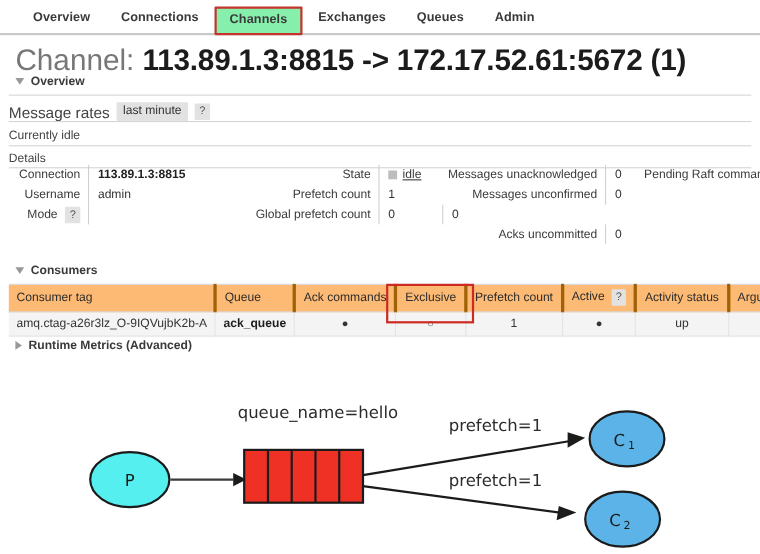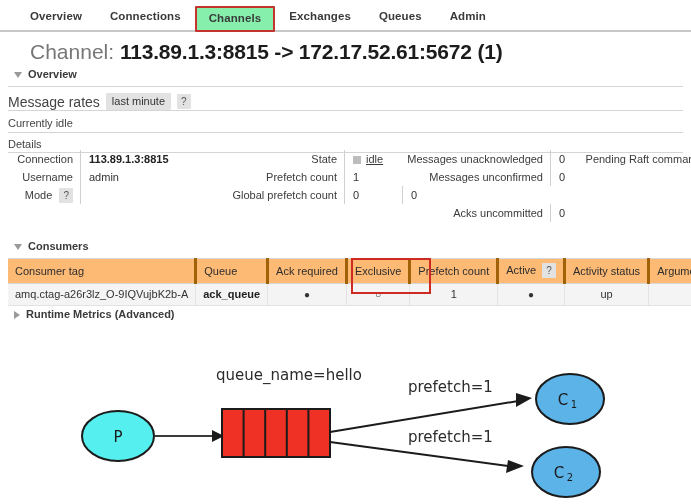--- a/index.html
+++ b/index.html
@@ -47,23 +47,23 @@
     border: 2px solid #c4342c;
     padding: 4px 12px 6px 12px;
     border-radius: 1px;
     position: relative;
     top: 2px;
   }
 
   
   .page-title {
     position: absolute;
-    left: 30px;
+    left: 14px;
     top: 40px;
-    font-size: 21px;
+    font-size: 27px;
     color: #4a4a4a;
     font-weight: normal;
     white-space: nowrap;
   }
   .page-title .title-label { color: #777777; }
   .page-title .title-value { color: #1c1c1c; font-weight: bold; letter-spacing: -0.2px;}
 
   
   .section-head {
     position: absolute;
@@ -344,21 +344,21 @@
 
 <div class="section-head" style="left:14px; top:240px;">
   <span class="tri tri-down"></span><span>Consumers</span>
 </div>
 
 <table class="ctable">
   <thead>
     <tr>
       <th style="width:160px;">Consumer tag</th>
       <th style="width:53px;">Queue</th>
-      <th class="center" style="width:73px;">Ack required</th>
+      <th class="center" style="width:73px;">Ack commands</th>
       <th class="center" style="width:56px;">Exclusive</th>
       <th class="center" style="width:78px;">Prefetch count</th>
       <th class="center" style="width:46px;margin-left:20px;">
         <span>Active</span>
         <span class="qmark" style="margin-left:3px;">?</span>
       </th>
       <th class="center" style="width:86px;">Activity status</th>
       <th style="width:58px;">Arguments</th>
     </tr>
   </thead>

